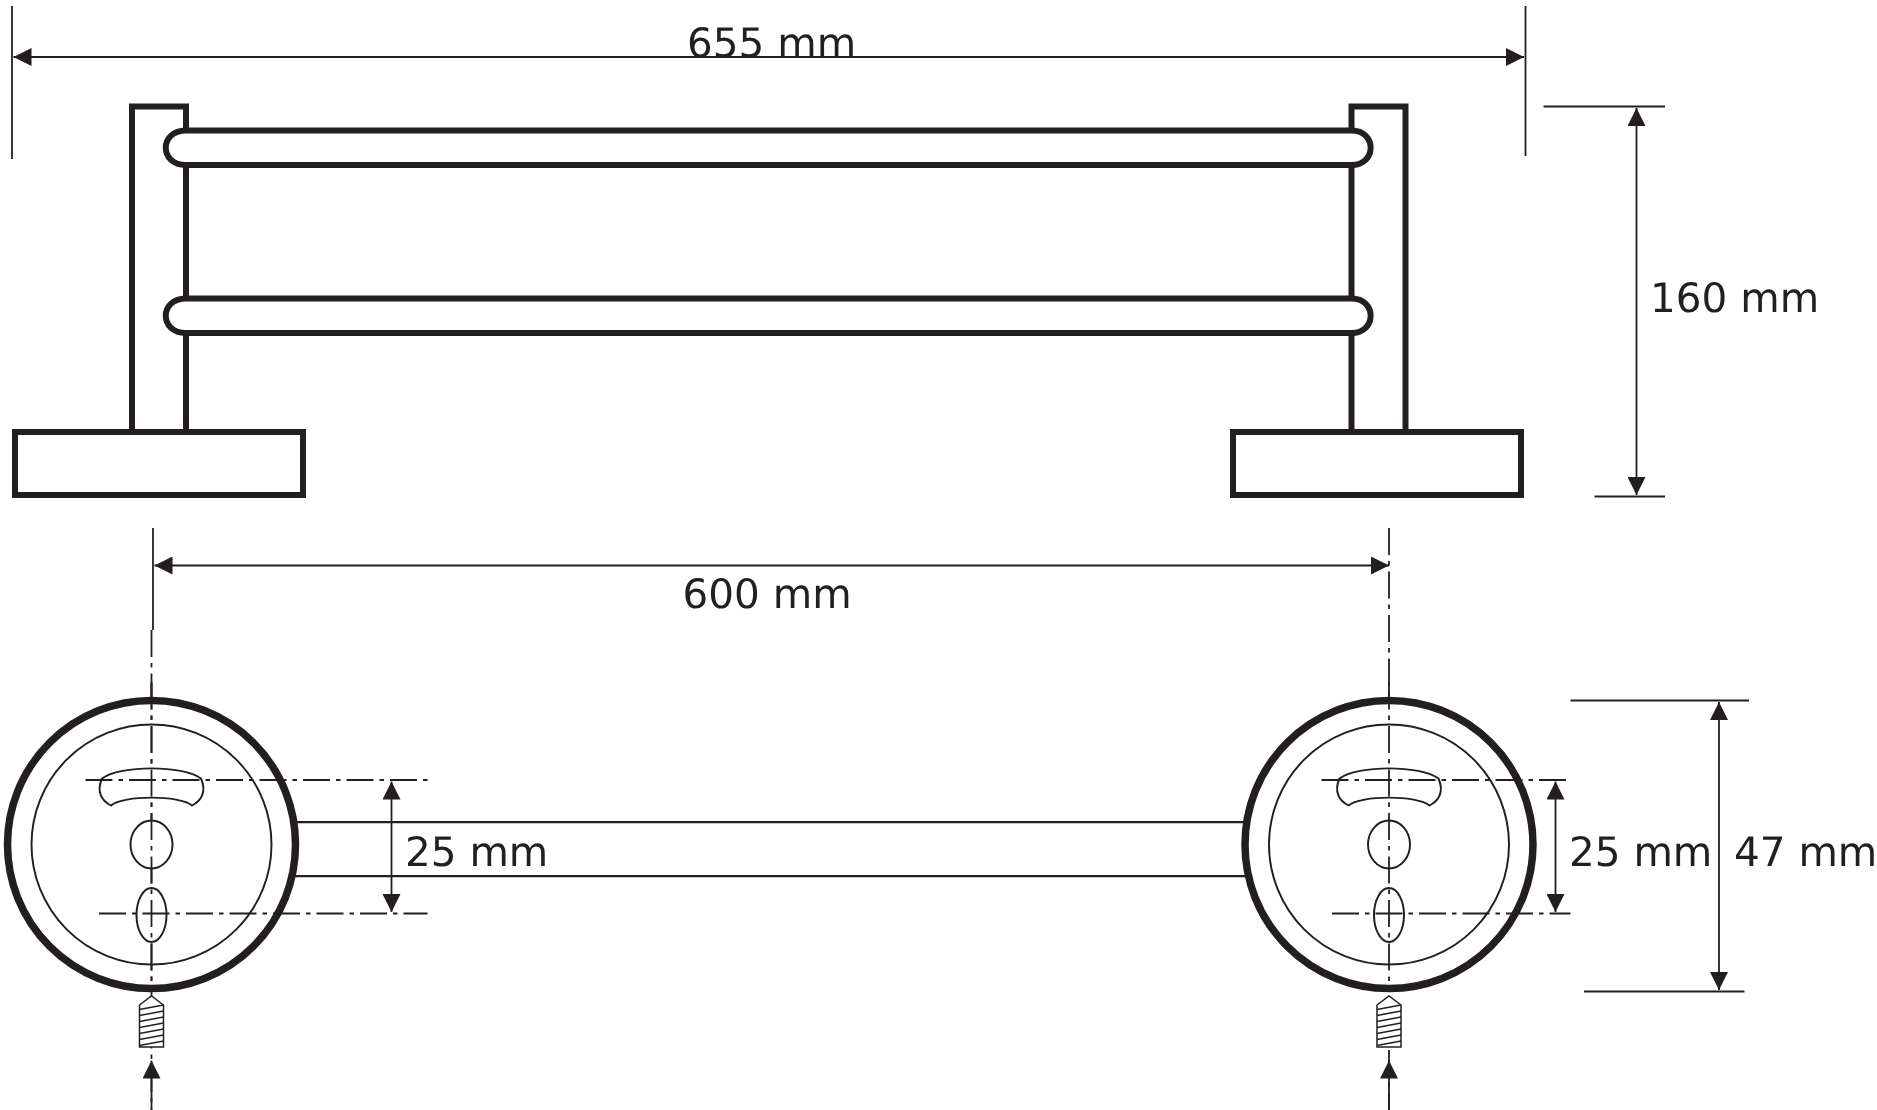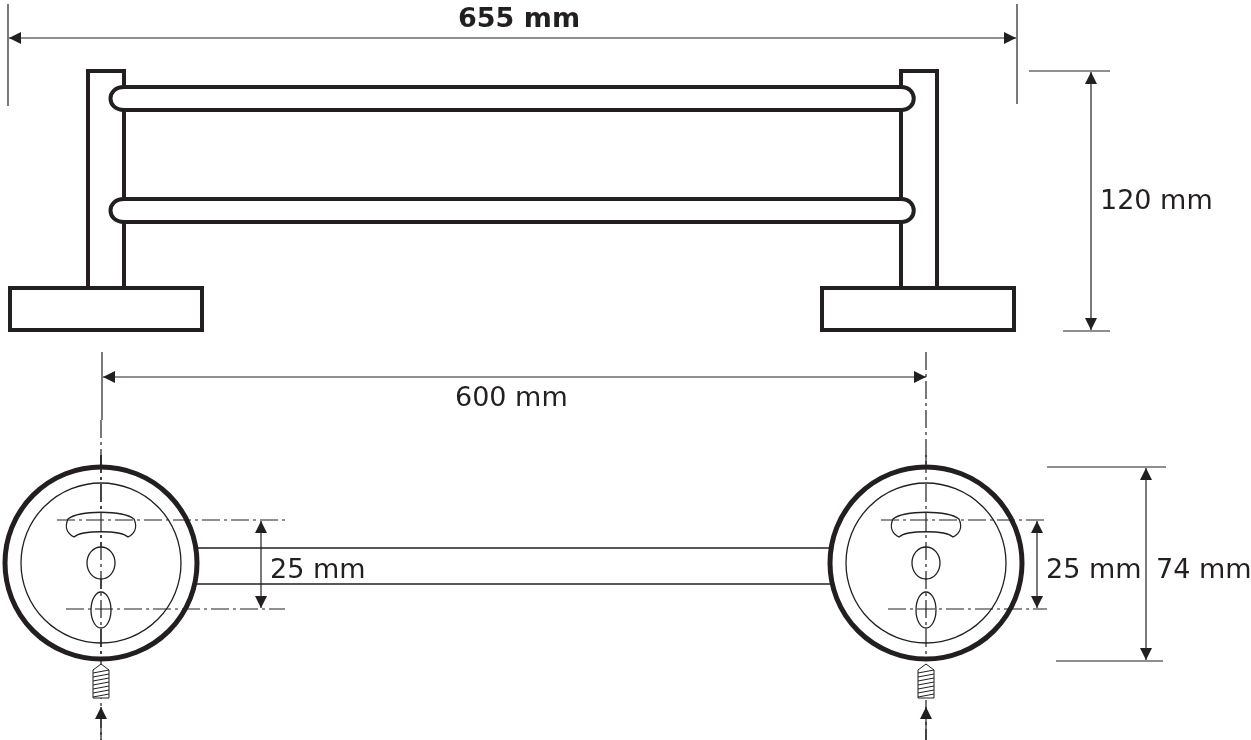--- a/index.html
+++ b/index.html
@@ -114,18 +114,18 @@
     <line x1="1037" y1="521" x2="1037" y2="608" stroke-width="1.2" marker-start="url(#arrow)" marker-end="url(#arrow)"></line>
 
     <g stroke-width="1.2">
       <line x1="1047" y1="467" x2="1166" y2="467"></line>
       <line x1="1056" y1="661" x2="1163" y2="661"></line>
       <line x1="1146" y1="468" x2="1146" y2="660" marker-start="url(#arrow)" marker-end="url(#arrow)"></line>
     </g>
   </g>
 </svg>
 
-<div class="label" style="left:458px; top:4px;font-weight:bold;">655 mm</div>
-<div class="label" style="left:1100px; top:186px;">120 mm</div>
+<div class="label" style="left:458px; top:16px;">655 mm</div>
+<div class="label" style="left:1100px; top:186px;">160 mm</div>
 <div class="label" style="left:455px; top:336px;margin-top:47px;">600 mm</div>
 <div class="label" style="left:270px; top:555px;">25 mm</div>
 <div class="label" style="left:1046px; top:555px;">25 mm</div>
-<div class="label" style="left:1156px; top:555px;">74 mm</div>
+<div class="label" style="left:1156px; top:555px;">47 mm</div>
 
 </body></html>

